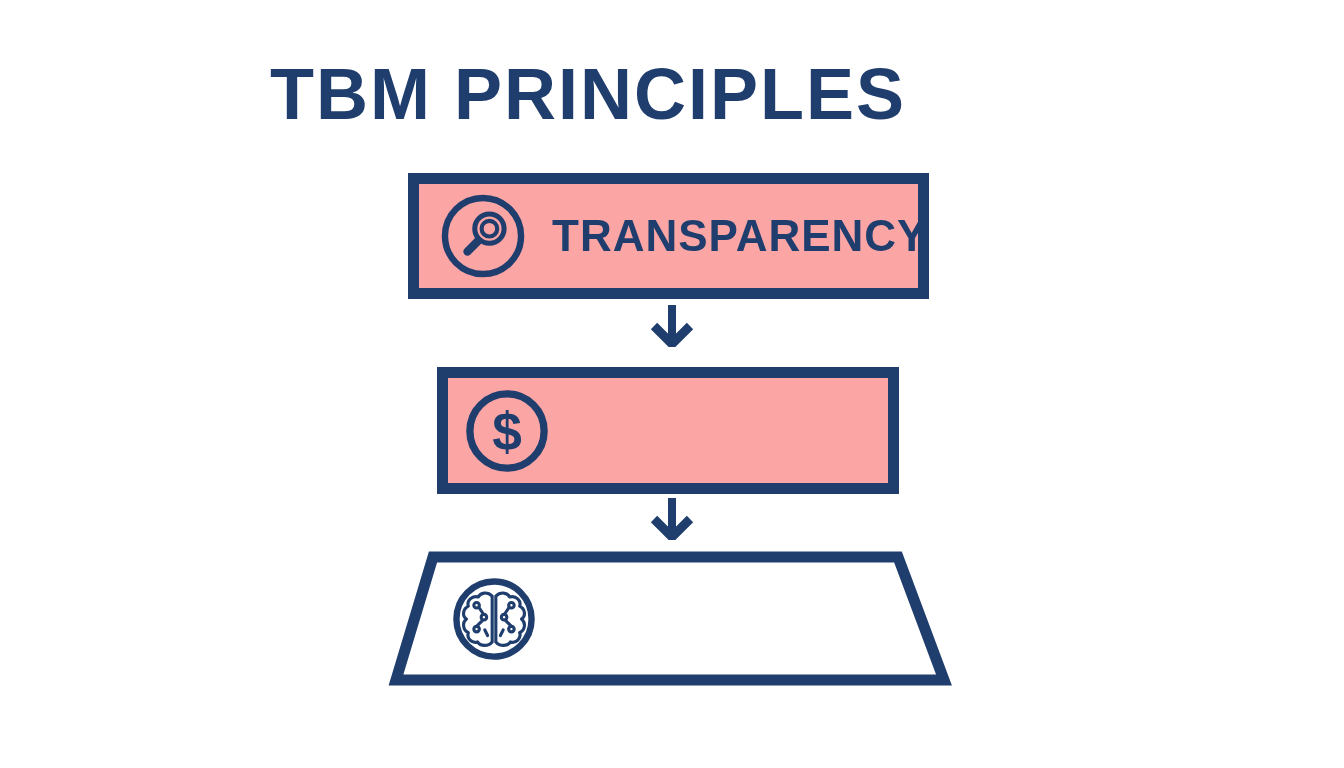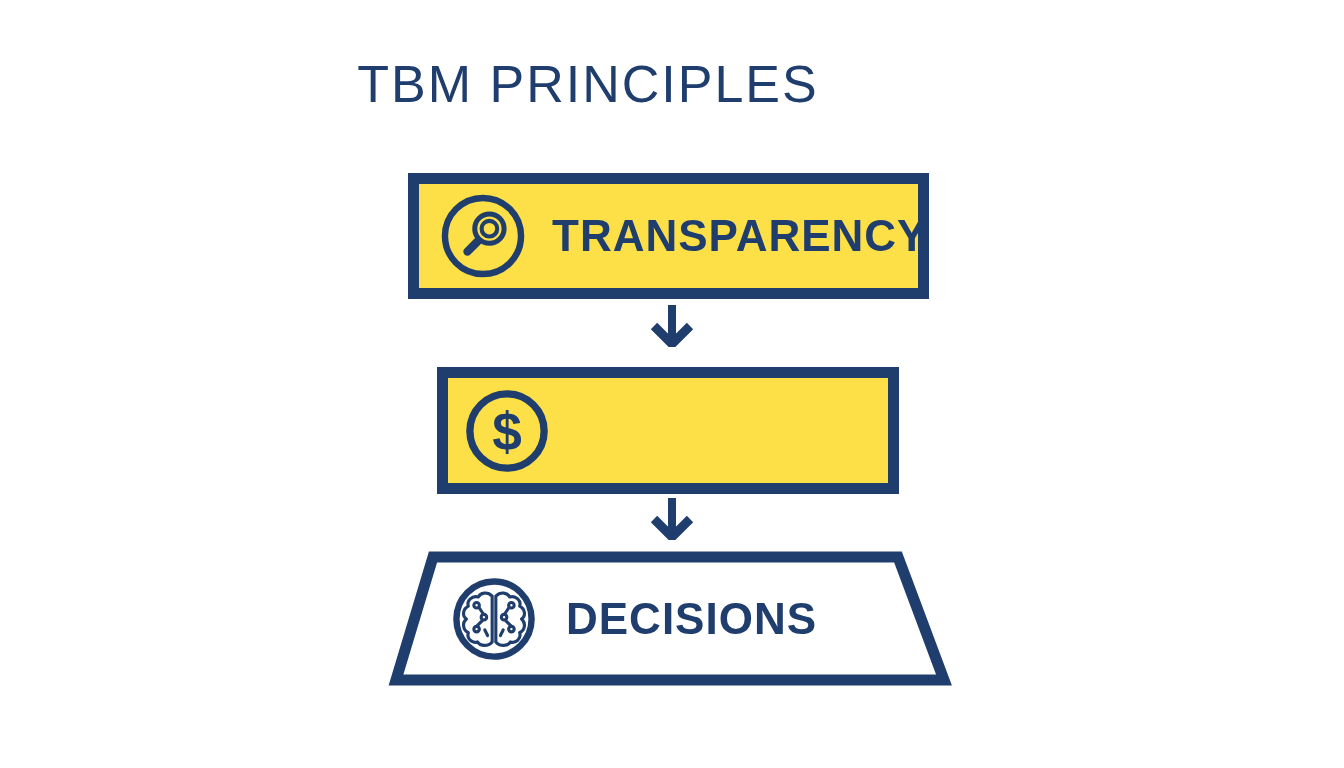--- a/index.html
+++ b/index.html
@@ -5,26 +5,26 @@
   :root { --navy: #1f3e6e; --bg: #ffffff; }
   * { margin: 0; padding: 0; box-sizing: border-box; }
   html, body { width: 1344px; height: 768px; background: var(--bg); overflow: hidden; }
   body { font-family: "Liberation Sans", "DejaVu Sans", sans-serif; }
 
   .stage { position: absolute; top: 0; left: 0; width: 1344px; height: 768px; background: var(--bg); }
 
   .page-title {
     position: absolute; top: 58px; left: 0; width: 1176px;
     text-align: center; color: var(--navy);
-    font-size: 52px; font-weight: 400; letter-spacing: 2px;
+    font-size: 72px; font-weight: 700; letter-spacing: 2px;
     line-height: 1;
   }
 
   .step-box {
-    position: absolute; background: #fde047;
+    position: absolute; background: #fca5a5;
     border: 11px solid var(--navy);
     display: flex; align-items: center;
   }
   .box-transparency { left: 408px; top: 173px; width: 521px; height: 126px; padding-left: 20px; gap: 25px; }
   .box-value        { left: 437px; top: 367px; width: 462px; height: 127px; padding-left: 15px; gap: 28px; }
 
   .step-label {
     color: var(--navy); font-size: 44px; font-weight: 800;
     letter-spacing: 1px; white-space: nowrap; line-height: 1;
   }
@@ -114,17 +114,16 @@
             <polyline points="38,60 41,66"></polyline>
             <circle cx="67" cy="33" r="3"></circle>
             <circle cx="59" cy="46" r="3"></circle>
             <circle cx="67" cy="59" r="3"></circle>
             <polyline points="64,36 60,42"></polyline>
             <polyline points="61,50 66,55"></polyline>
             <polyline points="58,60 55,66"></polyline>
           </g>
         </svg>
       </span>
-      <span class="step-label">DECISIONS</span>
     </div>
   </div>
 
 </div>
 
 </body></html>

